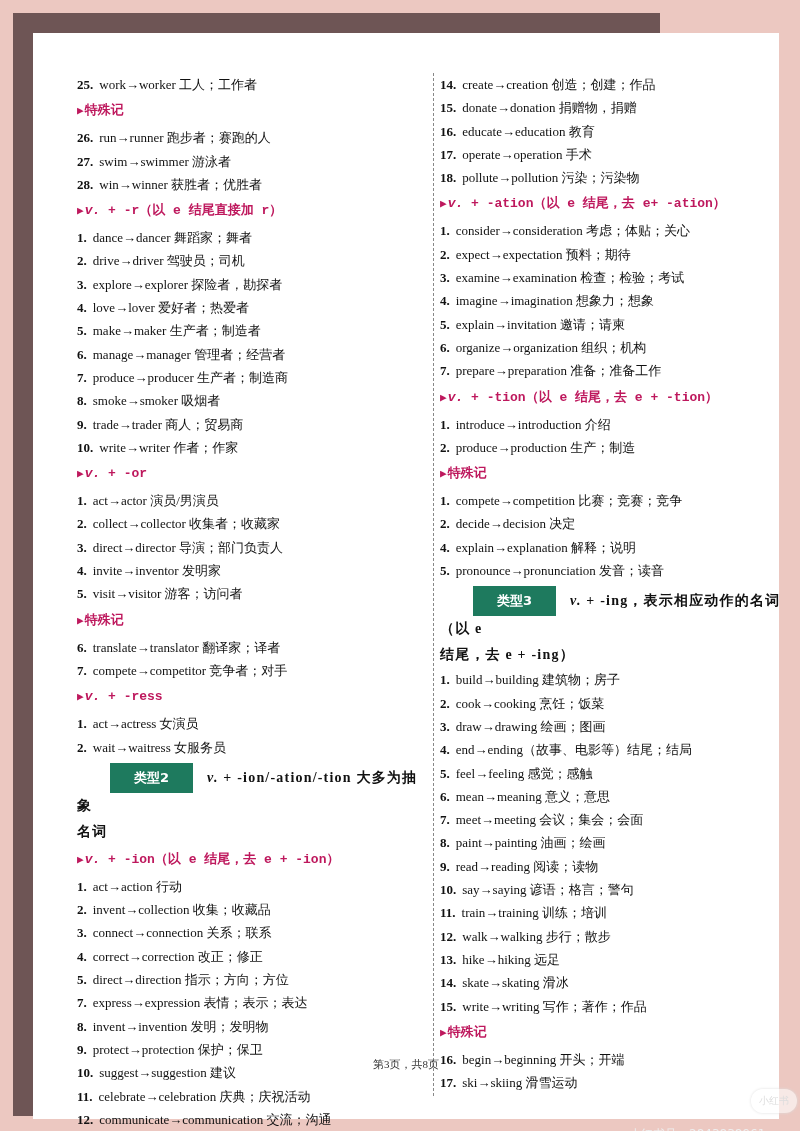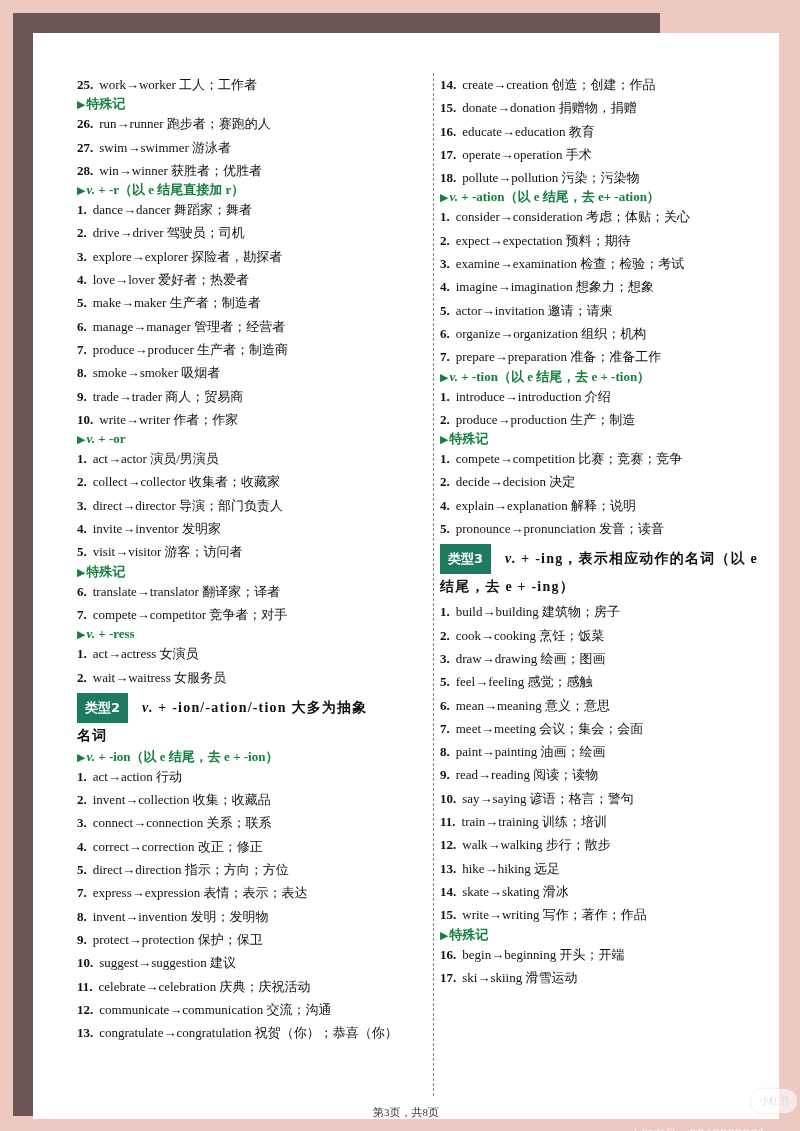--- a/index.html
+++ b/index.html
@@ -20,37 +20,38 @@
   .col {
     position:absolute; top:0;
   }
   .col-left { left:44px; width:350px; top:40px; }
   .col-right { left:400px; width:345px; top:40px; border-left:1px dashed #888; padding-left:6px; height:1023px; }
   .line {
     font-size:13px; line-height:23.3px; color:#111; white-space:nowrap;
   }
   .num { font-weight:bold; margin-right:6px; }
   .sub {
-    font-size:13px; line-height:16px; font-weight:bold; color:#15803d; white-space:nowrap;
+    font-size:13px; line-height:29px; font-weight:bold; color:#be185d; white-space:nowrap;font-family:Liberation Mono, monospace;
   }
   .sub .tri { font-size:11px; margin-right:1px; }
   .sub i { font-style:italic; }
   .typehead {
     font-size:14px; font-weight:bold; color:#111; line-height:26px;
     margin:4px 0 0 0; letter-spacing:1.2px;
   }
   .badge {
     display:inline-block; background:#1e7a5e; color:#fff;
     font-family:"DejaVu Sans","Liberation Sans",sans-serif;
-    font-weight:bold; font-size:13px; padding:2px 8px; margin-right:14px;
+    font-weight:bold; font-size:13px; padding:2px 24px; margin-right:14px;
     letter-spacing:0;
+    margin-left:33px;
   }
   .typehead i { font-style:italic; }
   .footer {
-    position:absolute; left:0; width:746px; top:1072px; text-align:center;
+    position:absolute; left:0; width:746px; top:1024px; text-align:center;
     font-size:11px; color:#333;
   }
   .watermark {
     position:absolute; left:718px; top:1056px; width:46px; height:24px;
     border-radius:12px; background:rgba(255,255,255,0.6);
     color:#ddd; font-family:"DejaVu Sans",sans-serif; font-size:10px;
     text-align:center; line-height:24px; box-shadow:0 0 3px #ddd;
   }
   .watermark2 {
     position:absolute; left:596px; top:1093px; color:#eee; font-family:"DejaVu Sans",sans-serif; font-size:12px;
@@ -110,36 +111,37 @@
         <div class="line"><span class="num">14.</span><span>create→creation 创造；创建；作品</span></div>
         <div class="line"><span class="num">15.</span><span>donate→donation 捐赠物，捐赠</span></div>
         <div class="line"><span class="num">16.</span><span>educate→education 教育</span></div>
         <div class="line"><span class="num">17.</span><span>operate→operation 手术</span></div>
         <div class="line"><span class="num">18.</span><span>pollute→pollution 污染；污染物</span></div>
         <div class="sub"><span class="tri">▶</span><i>v.</i><span> + -ation（以 e 结尾，去 e+ -ation）</span></div>
         <div class="line"><span class="num">1.</span><span>consider→consideration 考虑；体贴；关心</span></div>
         <div class="line"><span class="num">2.</span><span>expect→expectation 预料；期待</span></div>
         <div class="line"><span class="num">3.</span><span>examine→examination 检查；检验；考试</span></div>
         <div class="line"><span class="num">4.</span><span>imagine→imagination 想象力；想象</span></div>
-        <div class="line"><span class="num">5.</span><span>actor→invitation 邀请；请柬</span></div>
+        <div class="line"><span class="num">5.</span><span>explain→invitation 邀请；请柬</span></div>
         <div class="line"><span class="num">6.</span><span>organize→organization 组织；机构</span></div>
         <div class="line"><span class="num">7.</span><span>prepare→preparation 准备；准备工作</span></div>
         <div class="sub"><span class="tri">▶</span><i>v.</i><span> + -tion（以 e 结尾，去 e + -tion）</span></div>
         <div class="line"><span class="num">1.</span><span>introduce→introduction 介绍</span></div>
         <div class="line"><span class="num">2.</span><span>produce→production 生产；制造</span></div>
         <div class="sub"><span class="tri">▶</span><span>特殊记</span></div>
         <div class="line"><span class="num">1.</span><span>compete→competition 比赛；竞赛；竞争</span></div>
         <div class="line"><span class="num">2.</span><span>decide→decision 决定</span></div>
         <div class="line"><span class="num">4.</span><span>explain→explanation 解释；说明</span></div>
         <div class="line"><span class="num">5.</span><span>pronounce→pronunciation 发音；读音</span></div>
         <div class="typehead"><span class="badge">类型3</span><i>v.</i><span> + -ing，表示相应动作的名词（以 e</span></div>
         <div class="typehead" style="margin-top: 0px;">结尾，去 e + -ing）</div>
         <div class="line"><span class="num">1.</span><span>build→building 建筑物；房子</span></div>
         <div class="line"><span class="num">2.</span><span>cook→cooking 烹饪；饭菜</span></div>
         <div class="line"><span class="num">3.</span><span>draw→drawing 绘画；图画</span></div>
+        <div class="line"><span class="num">4.</span><span>end→ending（故事、电影等）结尾；结局</span></div>
         <div class="line"><span class="num">5.</span><span>feel→feeling 感觉；感触</span></div>
         <div class="line"><span class="num">6.</span><span>mean→meaning 意义；意思</span></div>
         <div class="line"><span class="num">7.</span><span>meet→meeting 会议；集会；会面</span></div>
         <div class="line"><span class="num">8.</span><span>paint→painting 油画；绘画</span></div>
         <div class="line"><span class="num">9.</span><span>read→reading 阅读；读物</span></div>
         <div class="line"><span class="num">10.</span><span>say→saying 谚语；格言；警句</span></div>
         <div class="line"><span class="num">11.</span><span>train→training 训练；培训</span></div>
         <div class="line"><span class="num">12.</span><span>walk→walking 步行；散步</span></div>
         <div class="line"><span class="num">13.</span><span>hike→hiking 远足</span></div>
         <div class="line"><span class="num">14.</span><span>skate→skating 滑冰</span></div>

